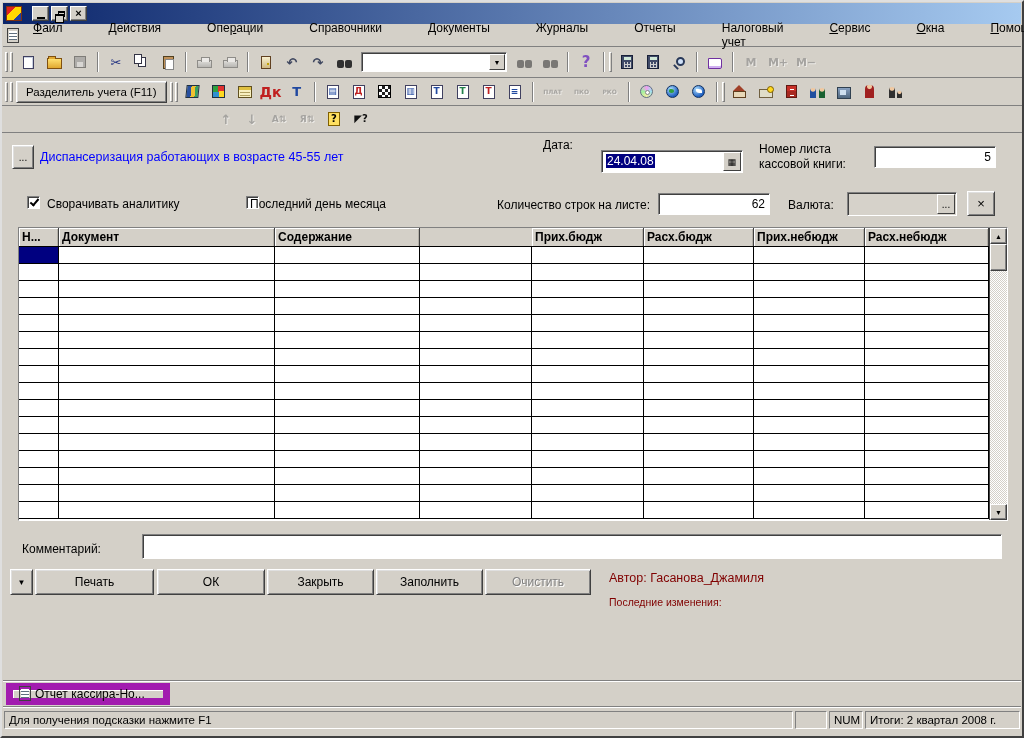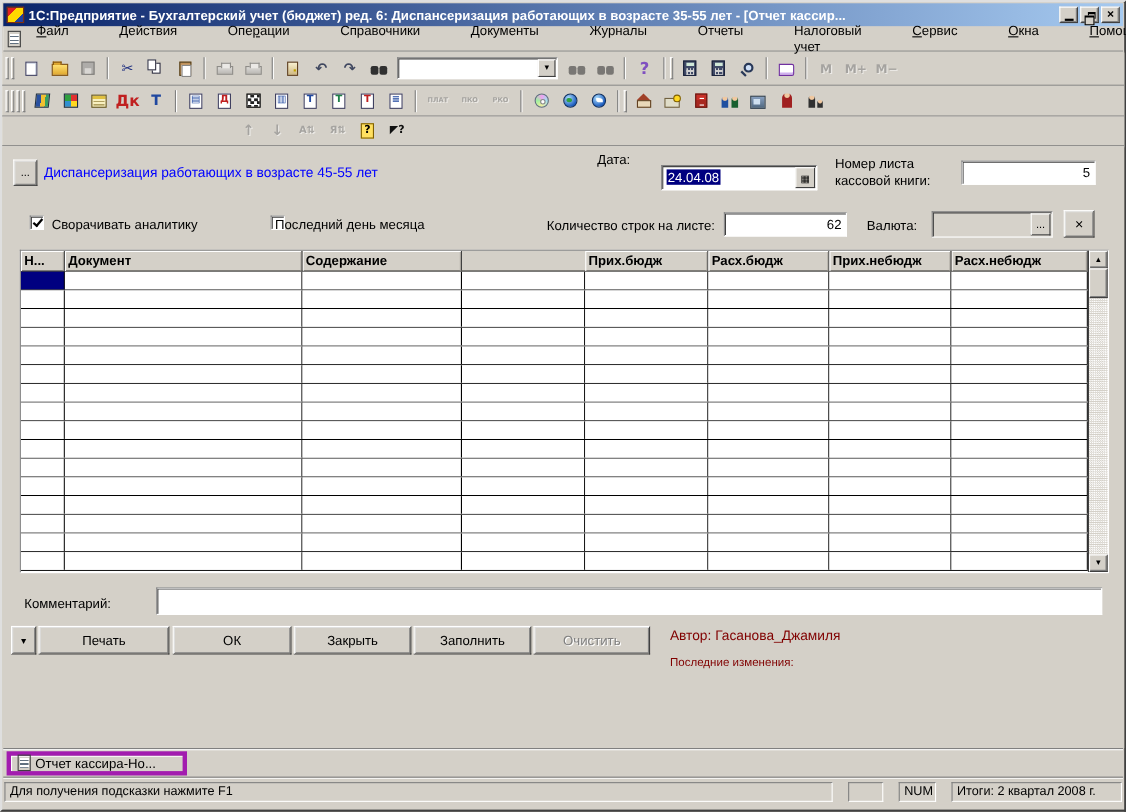--- a/index.html
+++ b/index.html
@@ -135,35 +135,34 @@
     box-shadow:inset -1px -1px 0 #808080;display:flex;align-items:center;justify-content:center;font-size:7px;}
   .sthumb{height:27px;flex:0 0 27px;background:#d4d0c8;border:1px solid;border-color:#fff #404040 #404040 #fff;
     box-shadow:inset -1px -1px 0 #808080;}
   .strack{flex:1;}
   .author{color:#800000;font-size:12.5px;white-space:nowrap;}
   .changes{color:#800000;font-size:10.5px;white-space:nowrap;}
   
   .tabbar{height:26px;margin:0 1px;border-top:1px solid #808080;box-shadow:inset 0 1px 0 #fff;
     display:flex;align-items:center;background:#d4d0c8;}
   .mditab{margin-left:3px;height:22px;min-width:164px;display:flex;align-items:center;gap:4px;padding:0 6px;
-    background:#d4d0c8;border:4px solid #a21caf;box-shadow:inset 1px 1px 0 #fff;font-size:12px;white-space:nowrap;}
+    background:#d4d0c8;border:7px solid #a21caf;box-shadow:inset 1px 1px 0 #fff;font-size:12px;white-space:nowrap;}
   .statusbar{height:25px;margin:0 1px;border-top:1px solid #808080;box-shadow:inset 0 1px 0 #fff;
-    display:flex;align-items:flex-end;gap:14px;padding:3px 1px 2px;background:#d4d0c8;}
+    display:flex;align-items:flex-end;gap:2px;padding:3px 1px 2px;background:#d4d0c8;}
   .spanel{height:18px;border:1px solid;border-color:#808080 #fff #fff #808080;
     font-size:11.5px;padding:2px 4px;white-space:nowrap;overflow:hidden;}
   .sp-hint{flex:1;} .sp-empty{width:32px;flex:0 0 32px;} .sp-num{width:34px;flex:0 0 34px;} .sp-tot{width:155px;flex:0 0 155px;}
 </style>
 </head>
 <body>
 
 <div class="window">
 
   <div class="titlebar">
     <span class="appicon"></span>
-    <span class="title-text">1С:Предприятие - Бухгалтерский учет (бюджет) ред. 6:  Диспансеризация работающих в возрасте 35-55 лет - [Отчет кассир...</span>
     <span class="winbtns">
       <span class="wbtn">
           <span class="g-min"></span>
         </span>
       <span class="wbtn">
           <span class="g-rest"></span>
         </span>
       <span class="wbtn">
           <span>×</span>
         </span>
@@ -295,20 +294,21 @@
         </span>
         <span class="tbtn dis" style="width: 26px;">
           <span class="tg" style="font-size: 11px;">M−</span>
         </span>
       </span>
   </div>
 
   <div class="toolbar tb2">
     <span class="grip"></span>
       <span class="grip"></span>
+    <button class="btn divider-btn">Разделитель учета (F11)</button>
     <span class="grip"></span>
       <span class="grip"></span>
     <span class="tbg">
         <span class="tbtn">
           <span class="ig books"></span>
         </span>
         <span class="tbtn">
           <span class="ig cube"></span>
         </span>
         <span class="tbtn">

